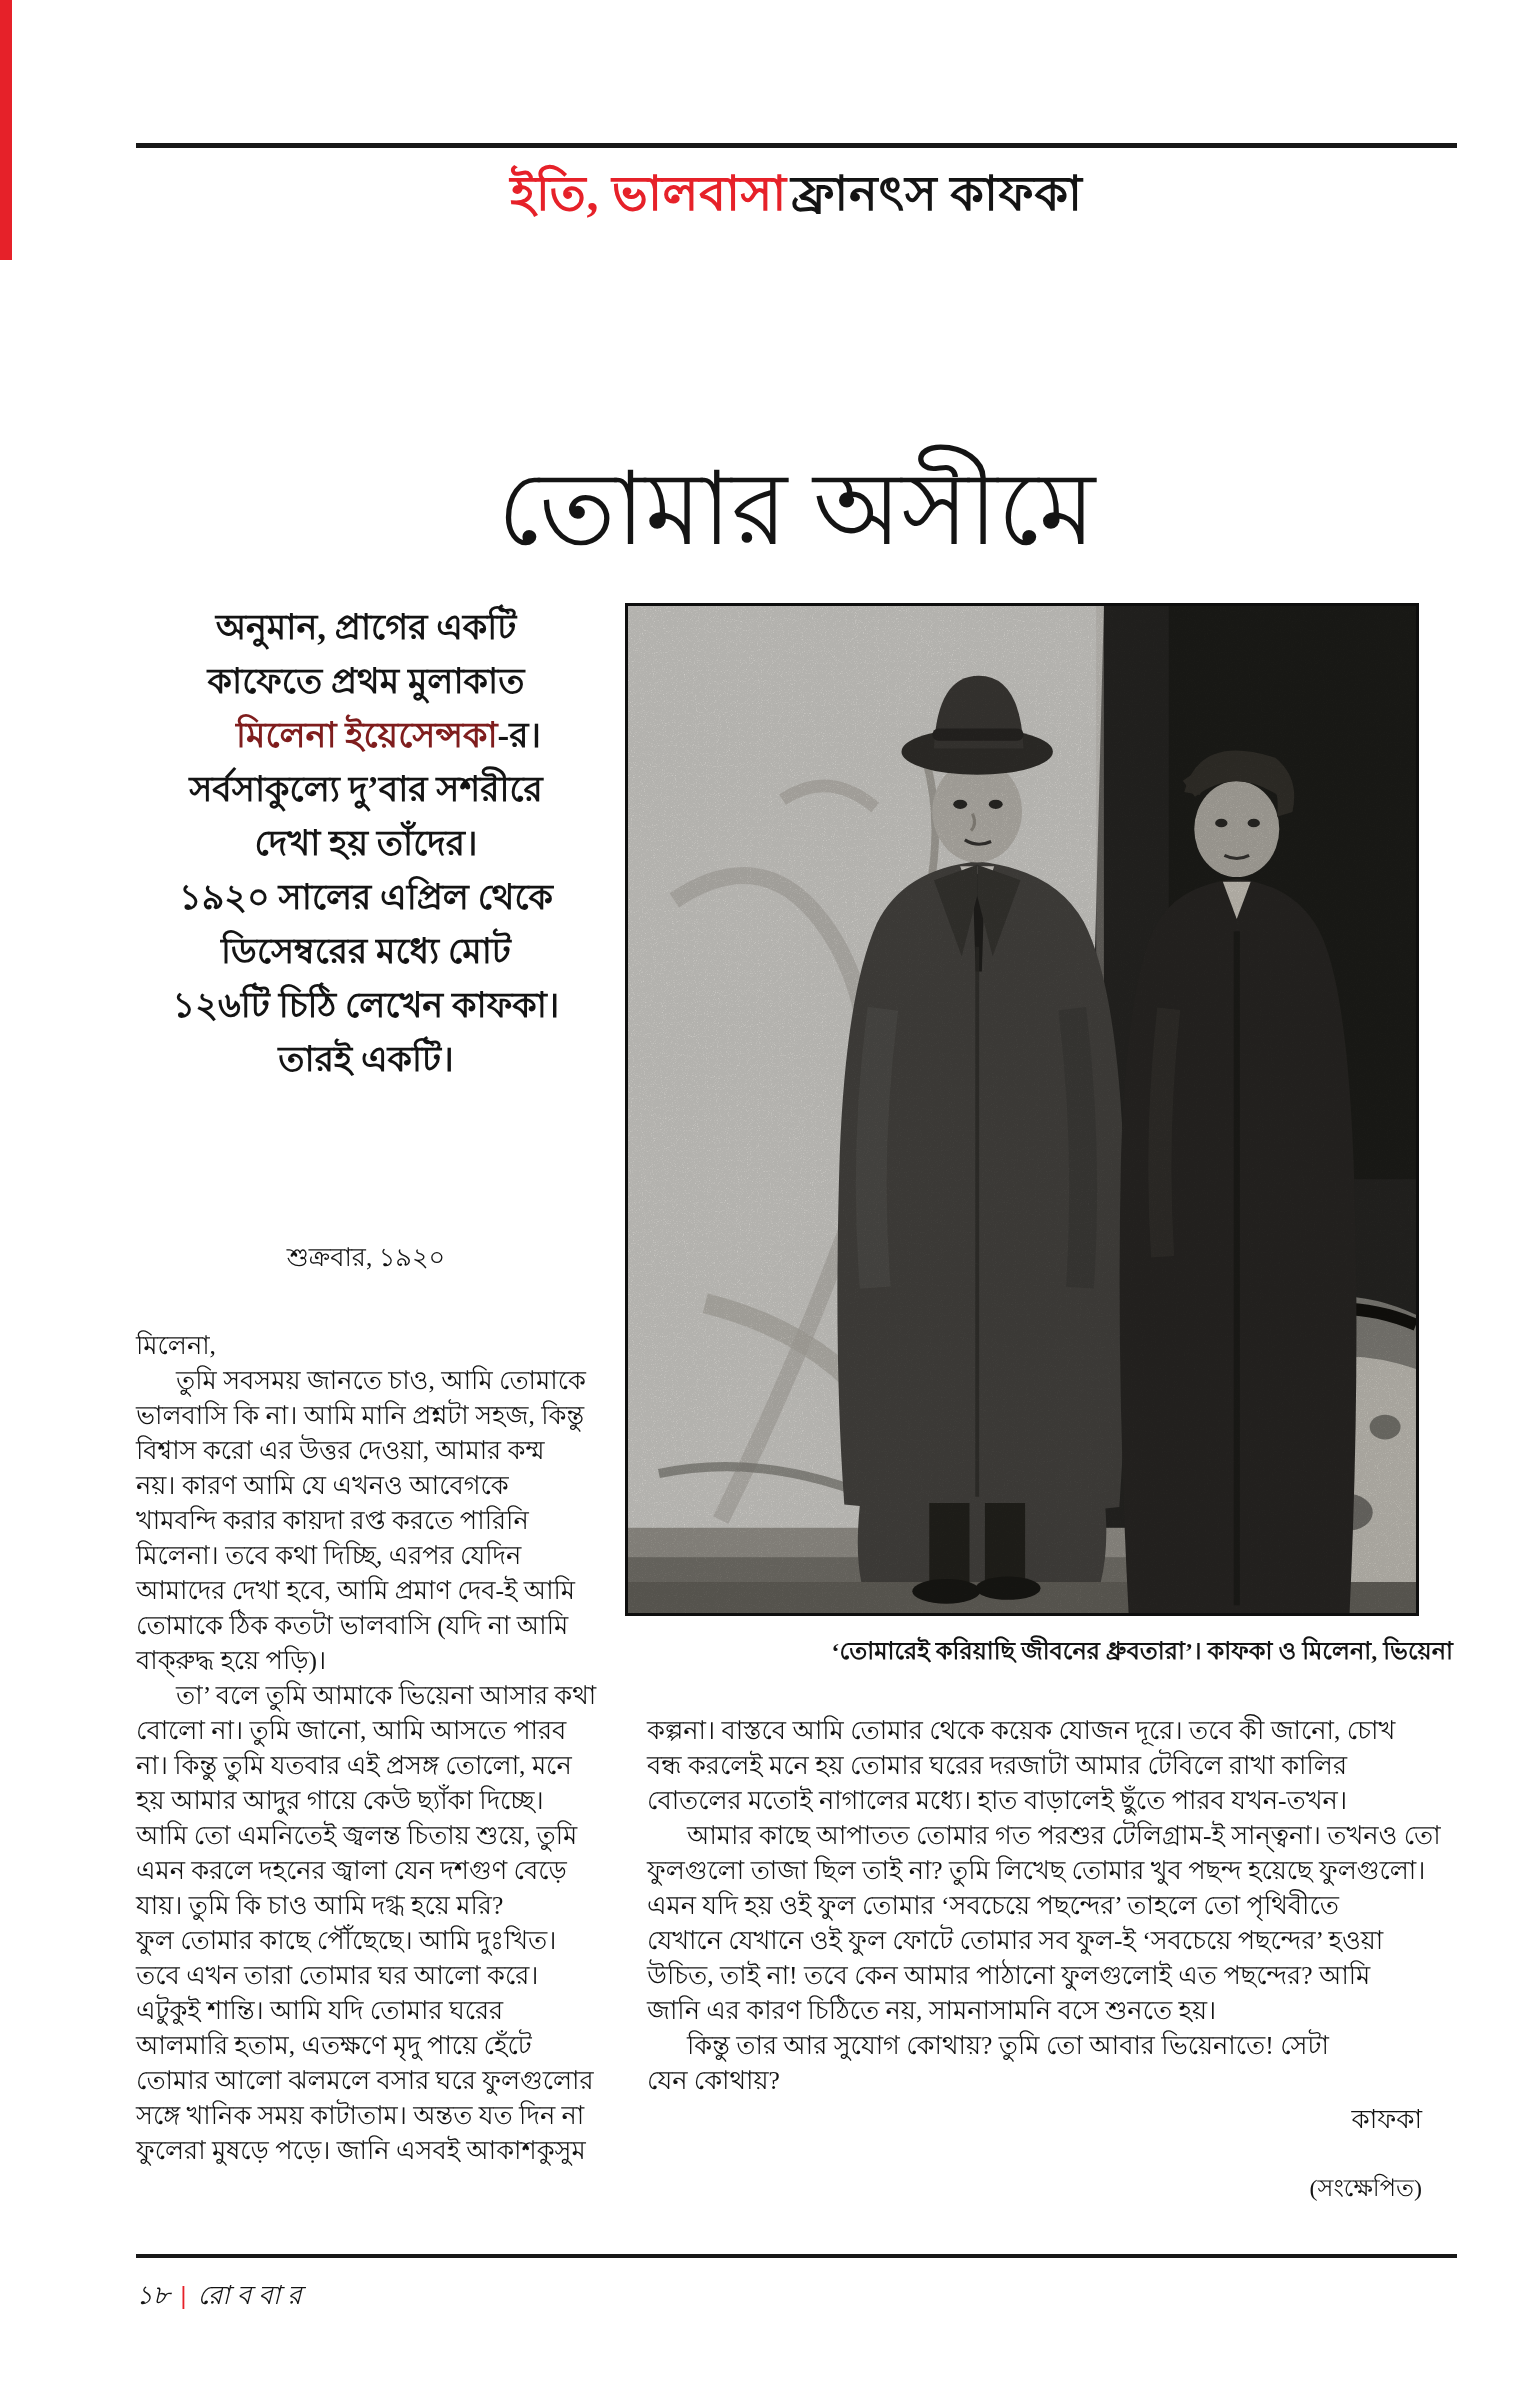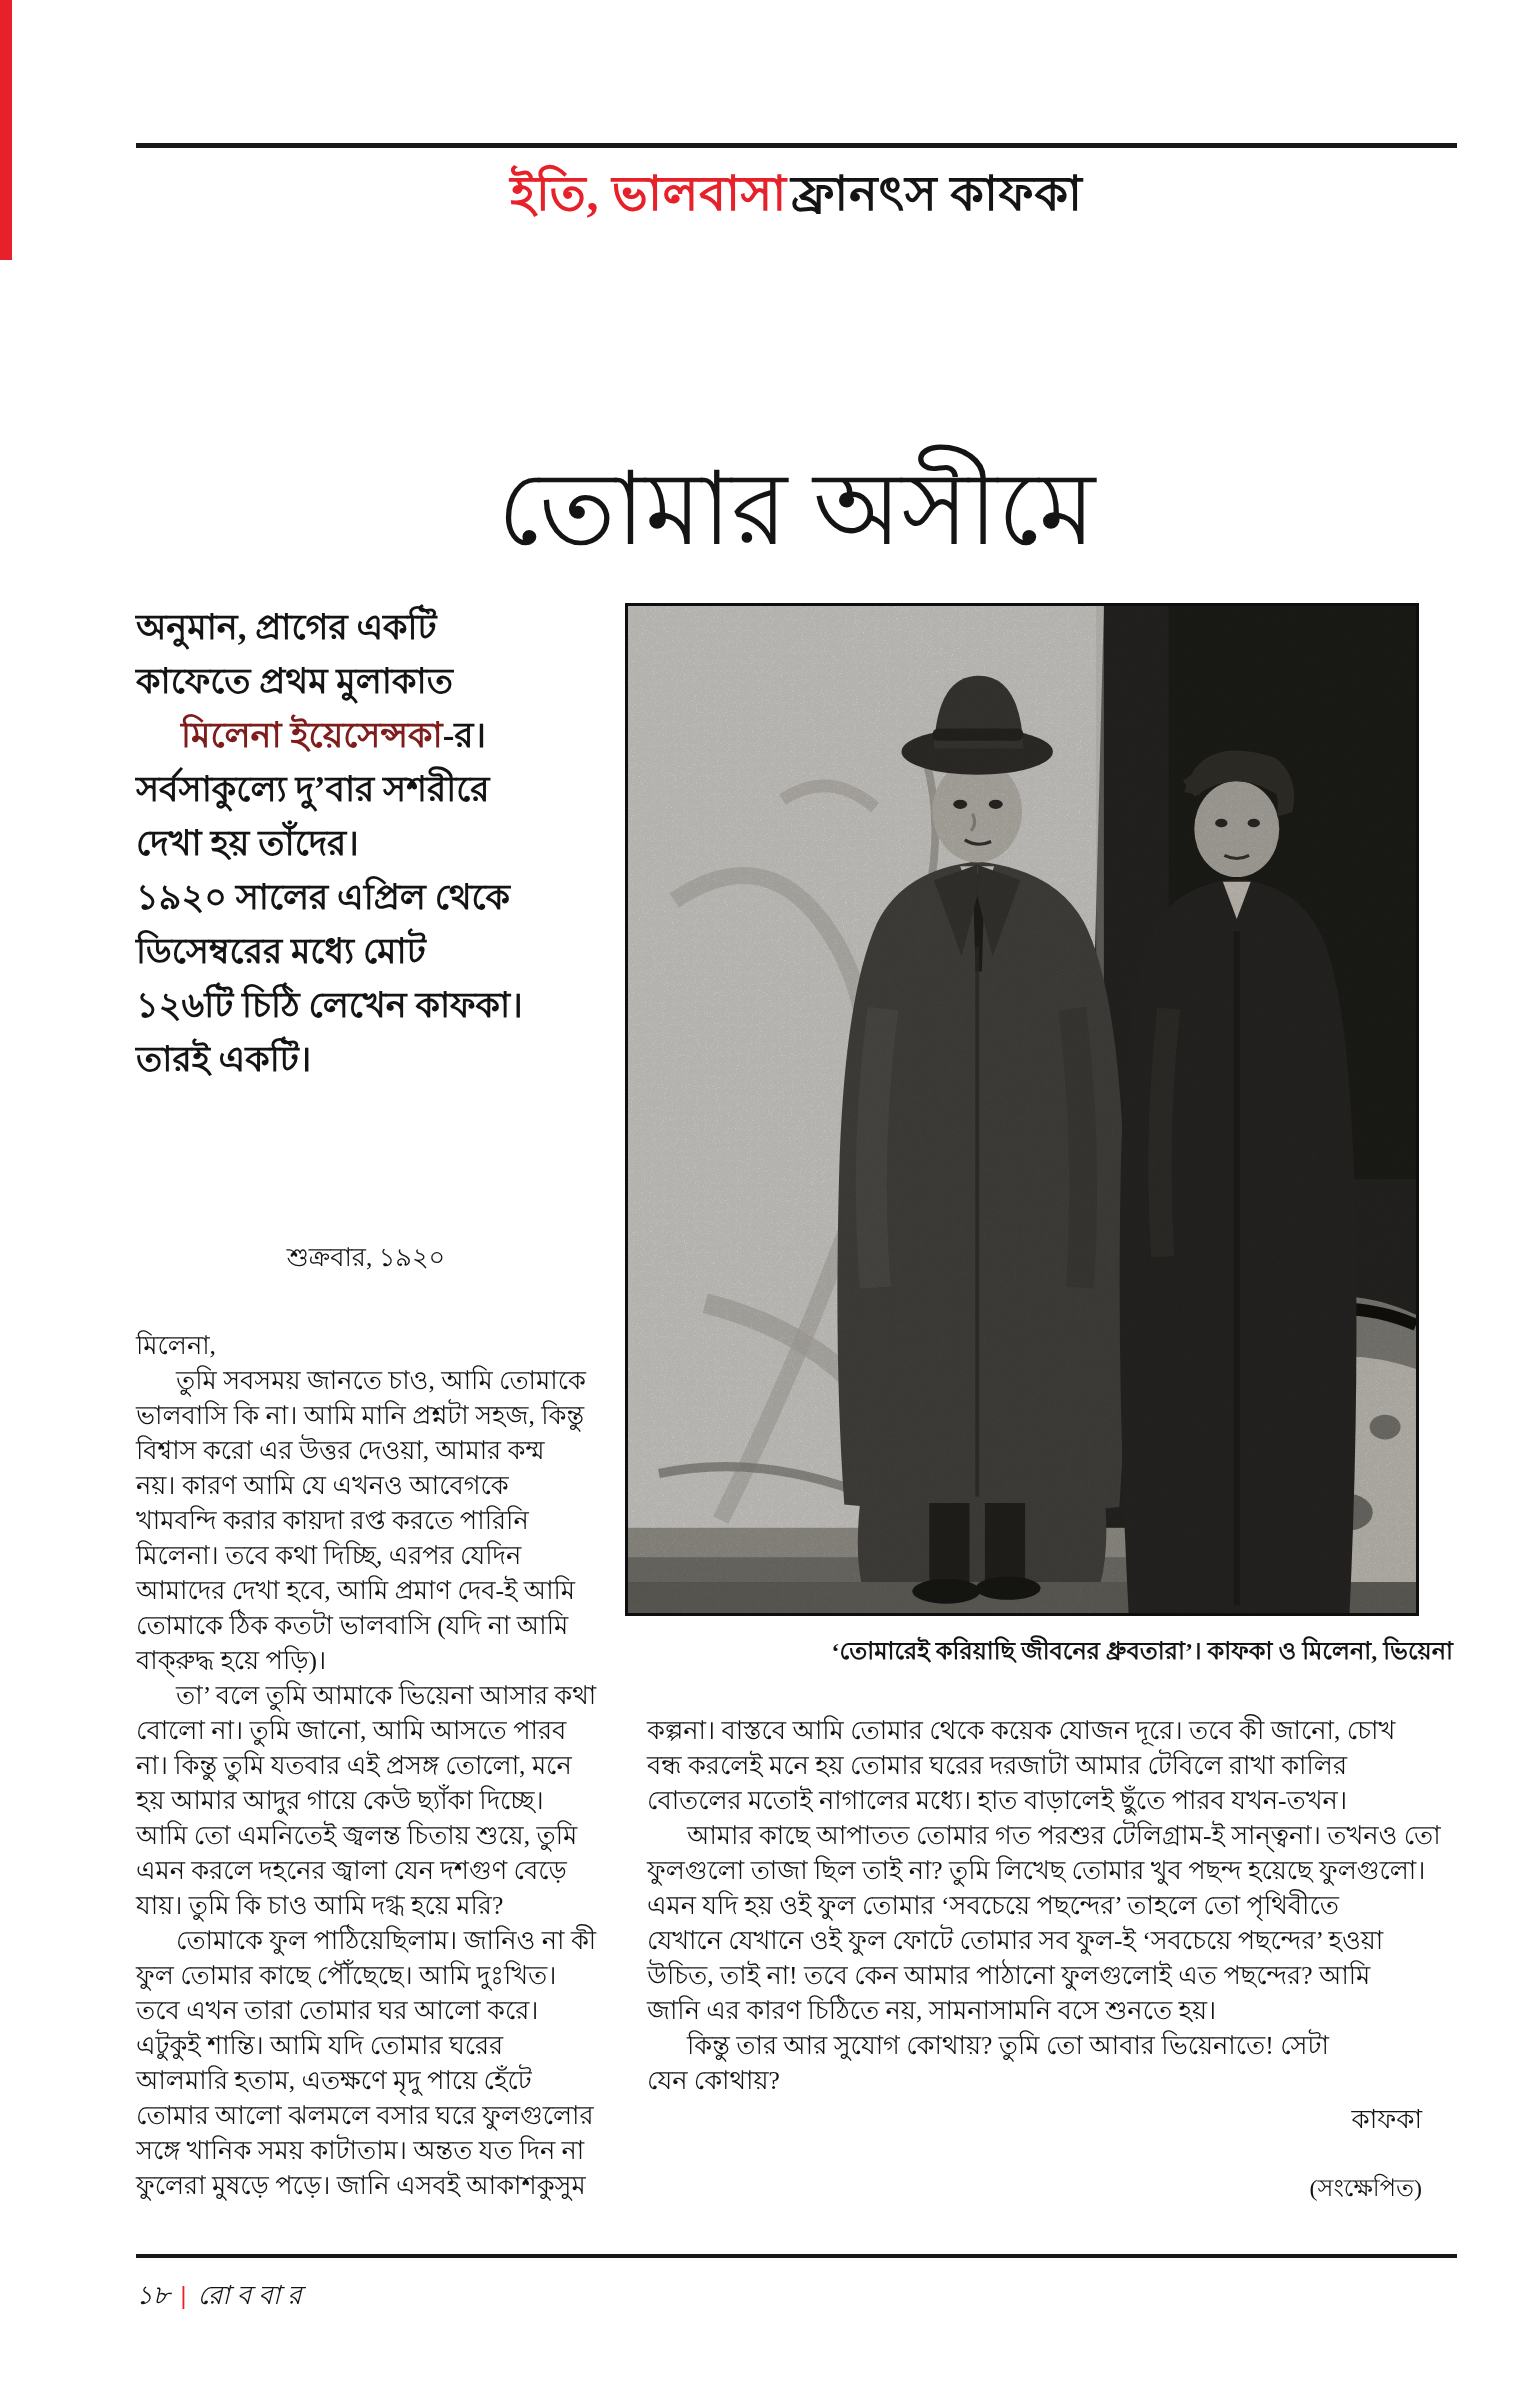--- a/index.html
+++ b/index.html
@@ -7,21 +7,21 @@
     position:relative;width:1538px;height:2389px;background:#ffffff;overflow:hidden;
     font-family:"Liberation Serif","DejaVu Serif",serif;color:#141414;
   }
   .edge-bar{position:absolute;left:0;top:0;width:12.4px;height:260px;background:#e62129;}
   .rule-top{position:absolute;left:136px;top:143px;width:1321px;height:4.7px;background:#181818;}
   .kicker{position:absolute;left:136px;top:157px;width:1321px;text-align:center;
     font-size:48px;font-weight:bold;letter-spacing:0.8px;white-space:nowrap;}
   .kicker .red{color:#e62129;margin-right:4px;}
   .main-title{position:absolute;left:136px;top:440px;width:1321px;text-align:center;
     font-size:102px;font-weight:normal;line-height:140px;white-space:nowrap;}
-  .intro{position:absolute;left:136px;top:601px;width:460px;text-align:left;
+  .intro{position:absolute;left:136px;top:601px;width:460px;text-align:center;
     font-size:35px;line-height:54px;font-weight:bold;}
   .intro .line{height:54px;white-space:nowrap;}
   .intro .red{color:#7f1d1d;margin-left:45px;}
   .dateline{position:absolute;left:136px;top:1238px;width:460px;text-align:center;
     font-size:25.6px;}
   .letter-left{position:absolute;left:136px;top:1328px;width:465px;font-size:25.6px;line-height:35px;}
   .letter-left .line{height:35px;white-space:nowrap;}
   .letter-right{position:absolute;left:647px;top:1713px;width:826px;font-size:25.6px;line-height:35px;}
   .letter-right .line{height:35px;white-space:nowrap;}
   .indent{padding-left:40px;}
@@ -77,21 +77,20 @@
     <div class="line">আমাদের দেখা হবে, আমি প্রমাণ দেব-ই আমি</div>
     <div class="line">তোমাকে ঠিক কতটা ভালবাসি (যদি না আমি</div>
     <div class="line">বাক্‌রুদ্ধ হয়ে পড়ি)।</div>
     <div class="line indent">তা’ বলে তুমি আমাকে ভিয়েনা আসার কথা</div>
     <div class="line">বোলো না। তুমি জানো, আমি আসতে পারব</div>
     <div class="line">না। কিন্তু তুমি যতবার এই প্রসঙ্গ তোলো, মনে</div>
     <div class="line">হয় আমার আদুর গায়ে কেউ ছ্যাঁকা দিচ্ছে।</div>
     <div class="line">আমি তো এমনিতেই জ্বলন্ত চিতায় শুয়ে, তুমি</div>
     <div class="line">এমন করলে দহনের জ্বালা যেন দশগুণ বেড়ে</div>
     <div class="line">যায়। তুমি কি চাও আমি দগ্ধ হয়ে মরি?</div>
-    <div class="line indent">তোমাকে ফুল পাঠিয়েছিলাম। জানিও না কী</div>
     <div class="line">ফুল তোমার কাছে পৌঁছেছে। আমি দুঃখিত।</div>
     <div class="line">তবে এখন তারা তোমার ঘর আলো করে।</div>
     <div class="line">এটুকুই শান্তি। আমি যদি তোমার ঘরের</div>
     <div class="line">আলমারি হতাম, এতক্ষণে মৃদু পায়ে হেঁটে</div>
     <div class="line">তোমার আলো ঝলমলে বসার ঘরে ফুলগুলোর</div>
     <div class="line">সঙ্গে খানিক সময় কাটাতাম। অন্তত যত দিন না</div>
     <div class="line">ফুলেরা মুষড়ে পড়ে। জানি এসবই আকাশকুসুম</div>
   </div>
 
   <figure class="photo-fig">

